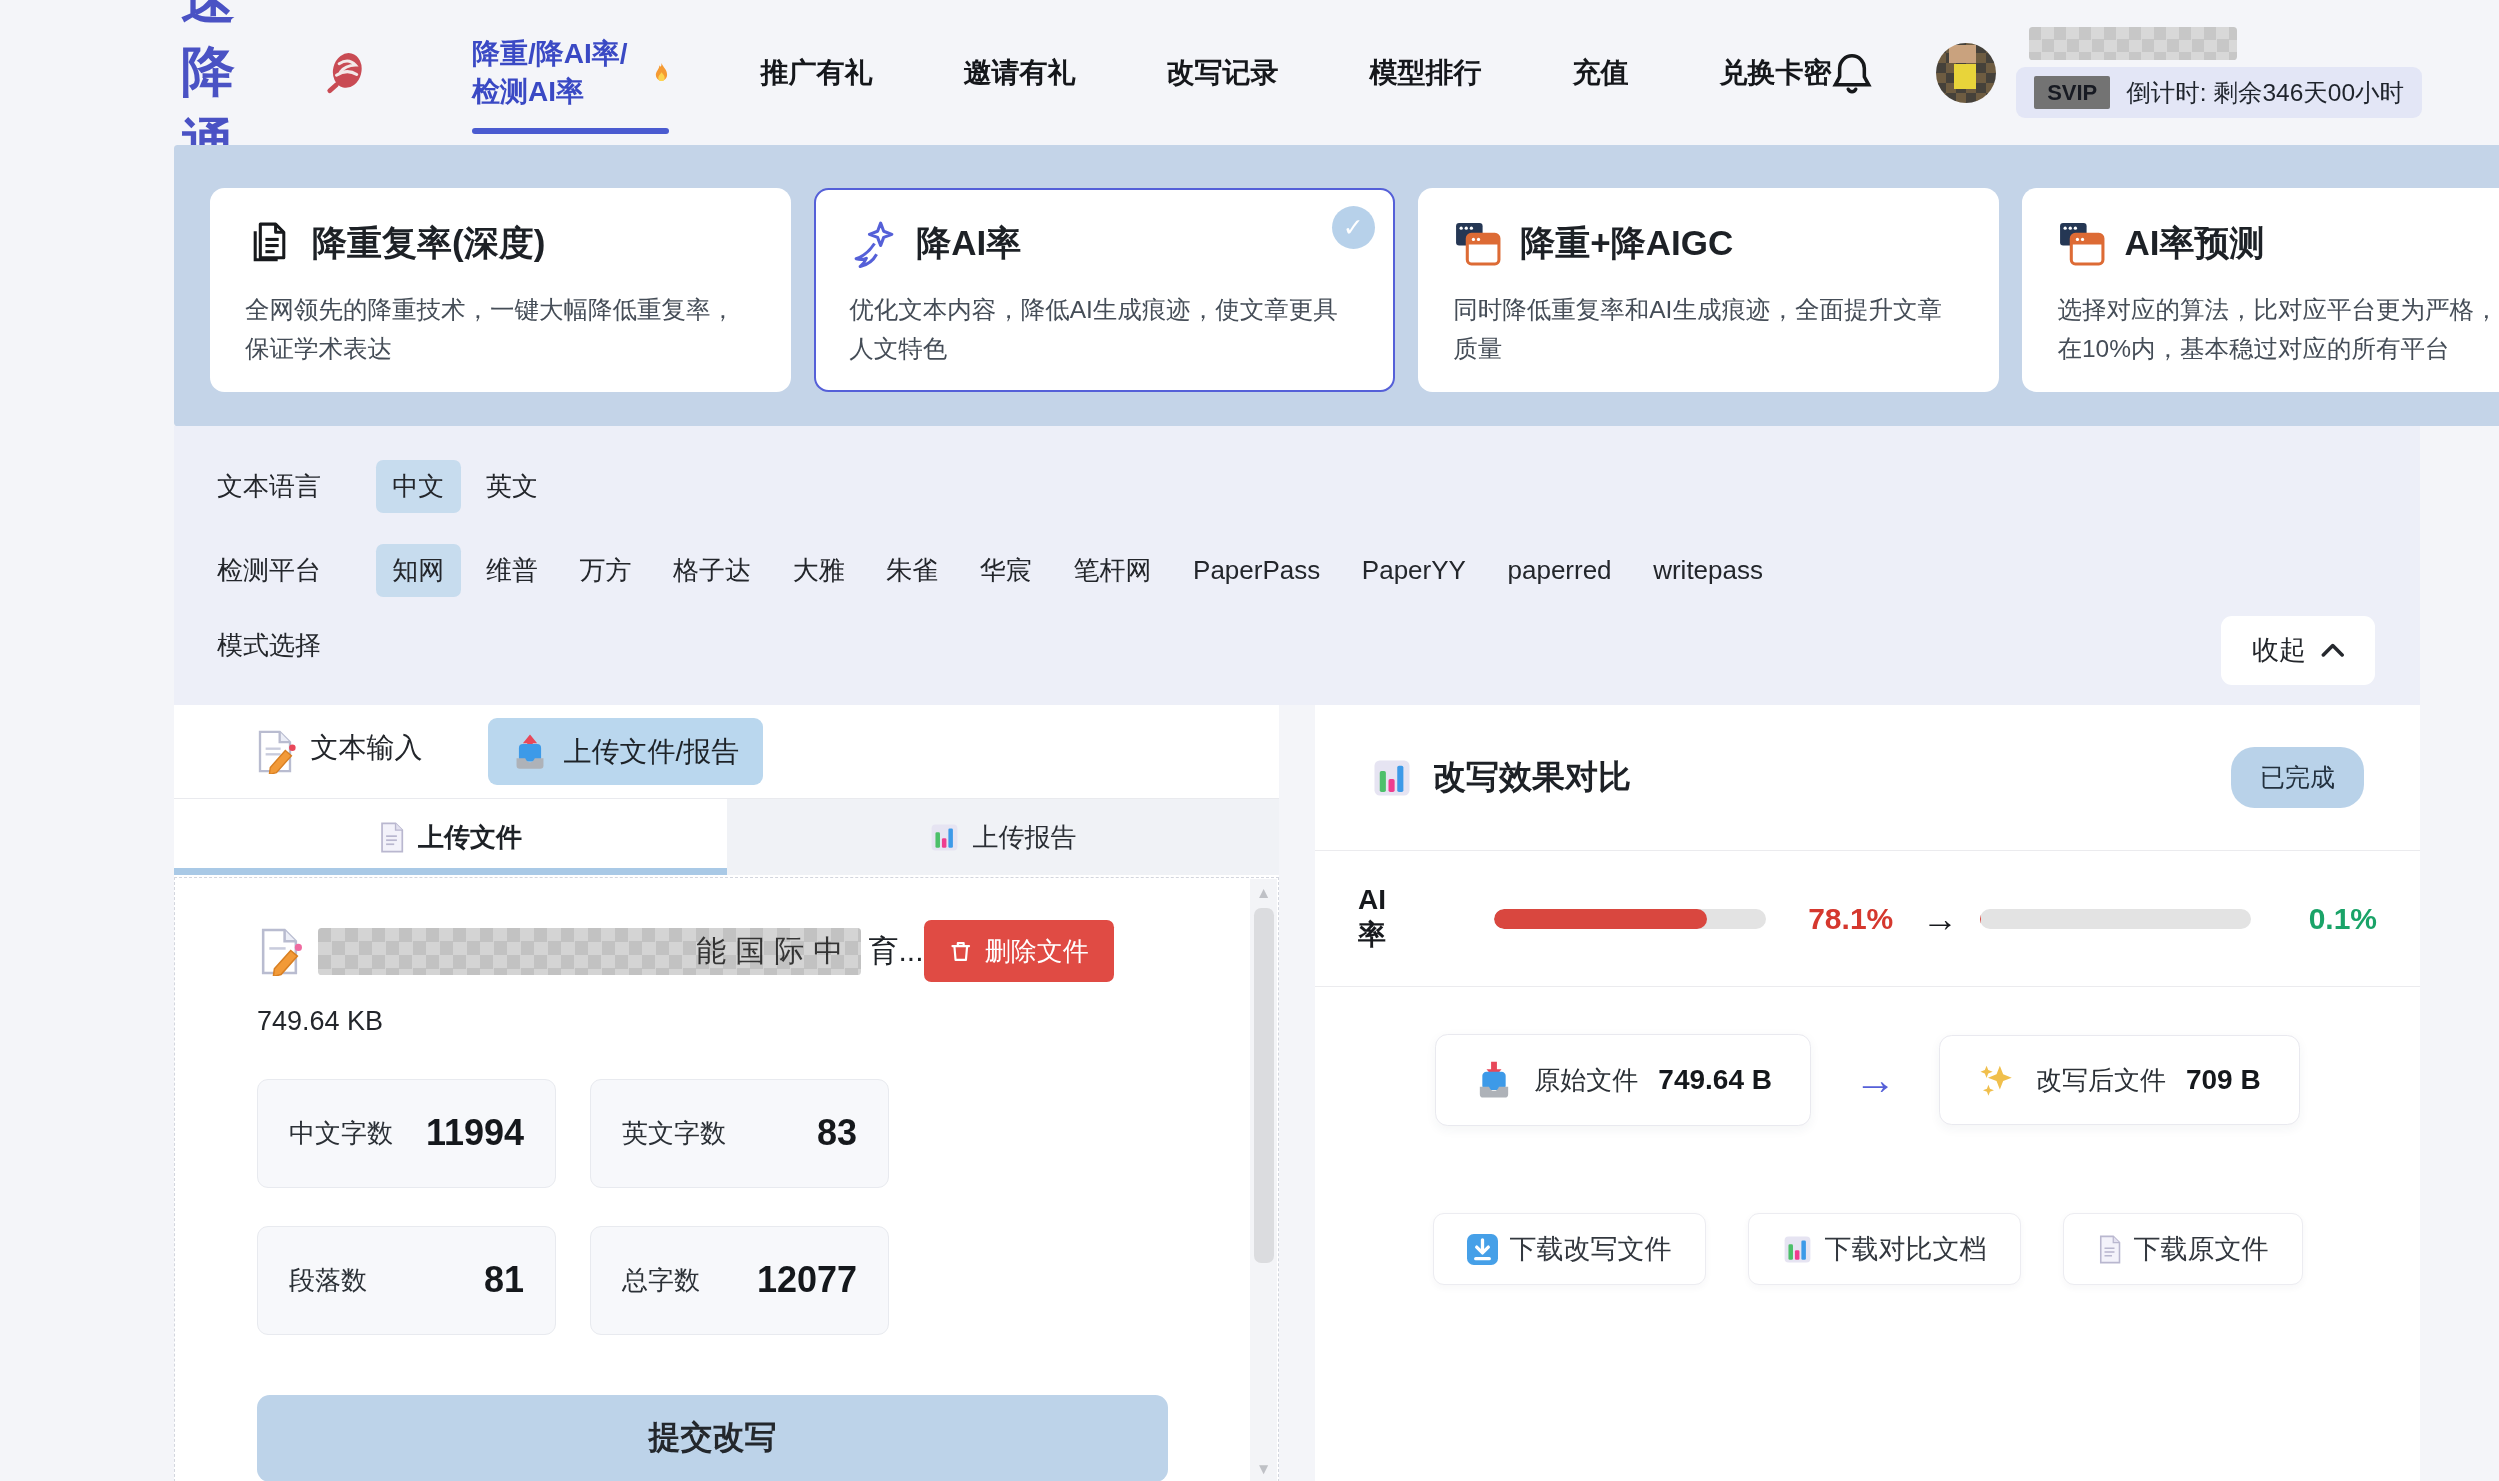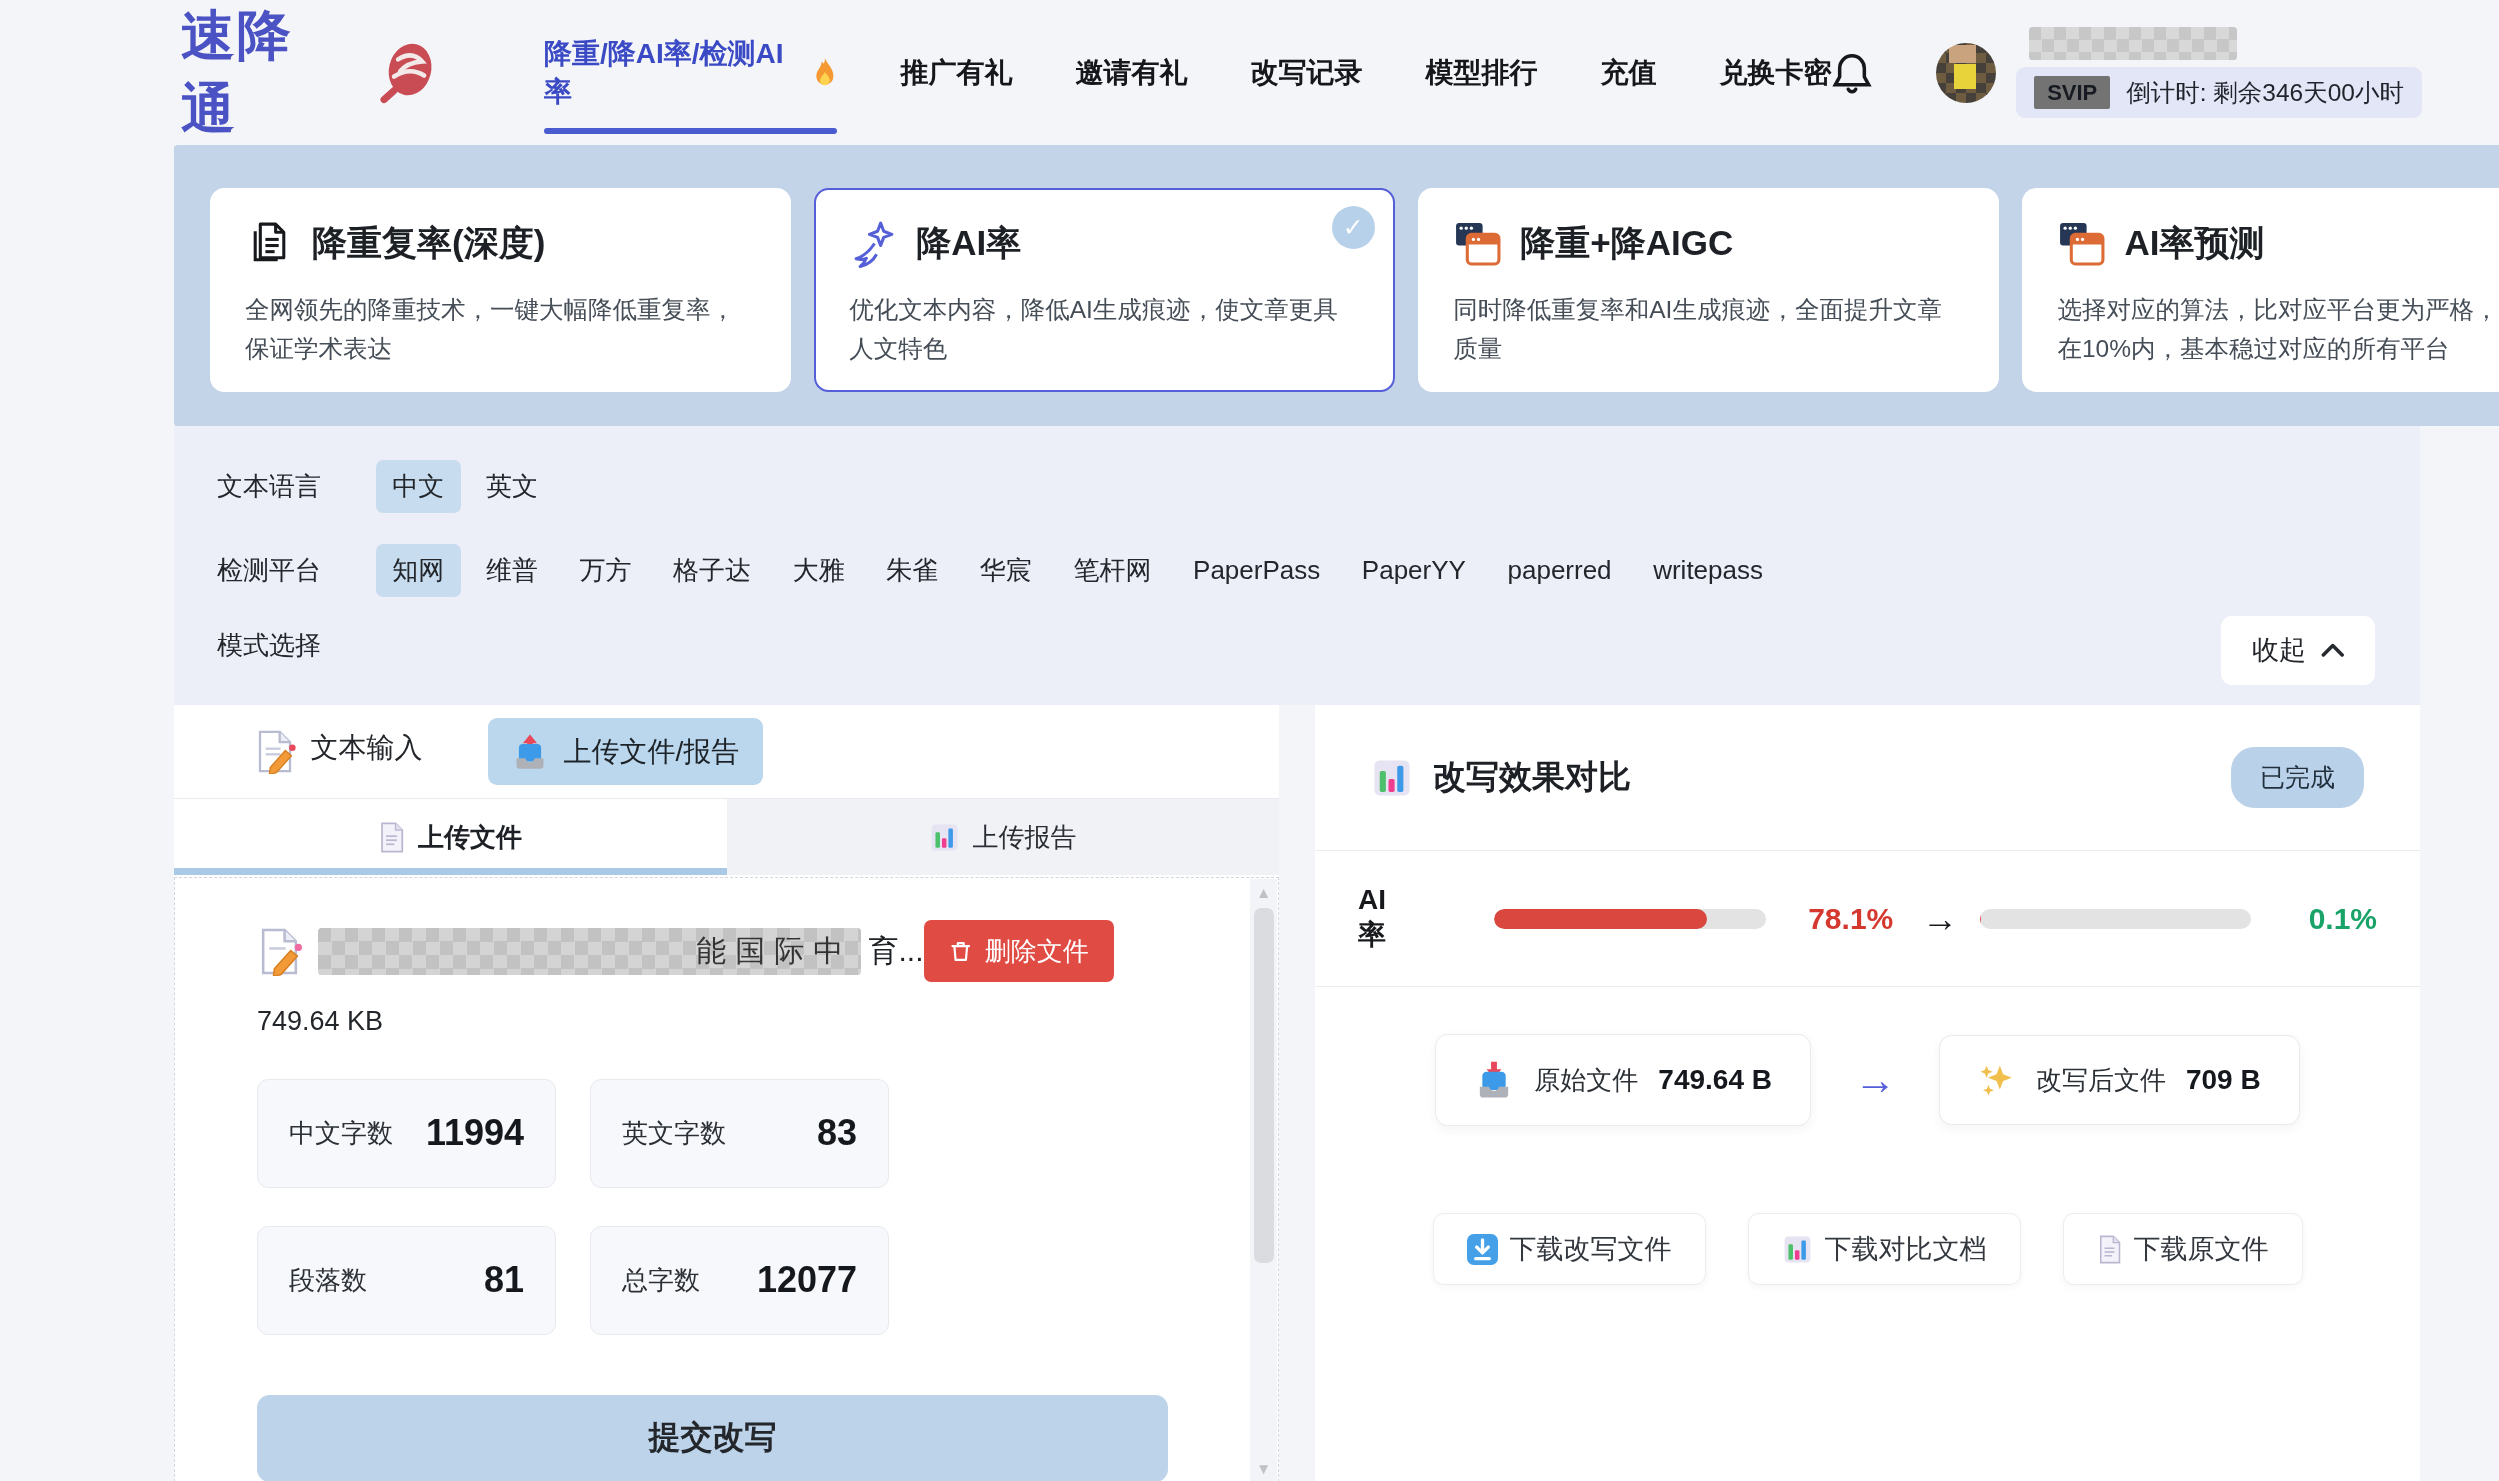--- a/index.html
+++ b/index.html
@@ -7,21 +7,21 @@
         font-family:"Liberation Sans","DejaVu Sans",sans-serif;color:#1d2126;}
 
   
   .topnav{position:absolute;left:0;top:0;width:2500px;height:145px;display:flex;align-items:center;}
   .logo-text{margin-left:181px;font-size:54px;font-weight:800;color:#4a52c4;letter-spacing:1.8px;}
   .logo-icon{margin-left:36px;width:63px;height:67px;}
   .nav-active{position:relative;margin-left:107px;display:flex;align-items:center;gap:12.7px;cursor:pointer;}
   .nav-active .lbl{font-size:28px;font-weight:800;color:#3a49c4;}
   .nav-active::after{content:"";position:absolute;left:0;right:0;bottom:-23.5px;height:6.3px;background:#4a5bd0;border-radius:3.6px;}
   .fire{width:27px;height:34px;}
-  .nav-item{margin-left:63px;font-size:28px;font-weight:700;color:#15171b;cursor:pointer;white-space:nowrap;}
+  .nav-item{margin-left:91px;font-size:28px;font-weight:700;color:#15171b;cursor:pointer;white-space:nowrap;}
   .nav-right{display:flex;align-items:center;margin-left:auto;margin-right:78px;}
   .bell{width:42px;height:45px;margin-right:63px;cursor:pointer;}
   .avatar{width:60px;height:60px;border-radius:50%;flex:none;
     background:
       linear-gradient(#e8d43a,#e8d43a) 46% 62% / 22px 25px no-repeat,
       linear-gradient(#c9a27e,#c9a27e) 38% 6% / 27px 18px no-repeat,
       repeating-conic-gradient(#6e5c41 0% 25%,#45413a 0% 50%) 0 0 / 20px 20px;}
   .user-col{display:flex;flex-direction:column;align-items:flex-start;margin-left:20px;}
   .user-name-mosaic{width:208px;height:33px;border-radius:3.6px;margin-left:12.7px;
       background:repeating-conic-gradient(#d8d8d8 0% 25%,#c7c7c7 0% 50%) 0 0 / 25px 25px;}

